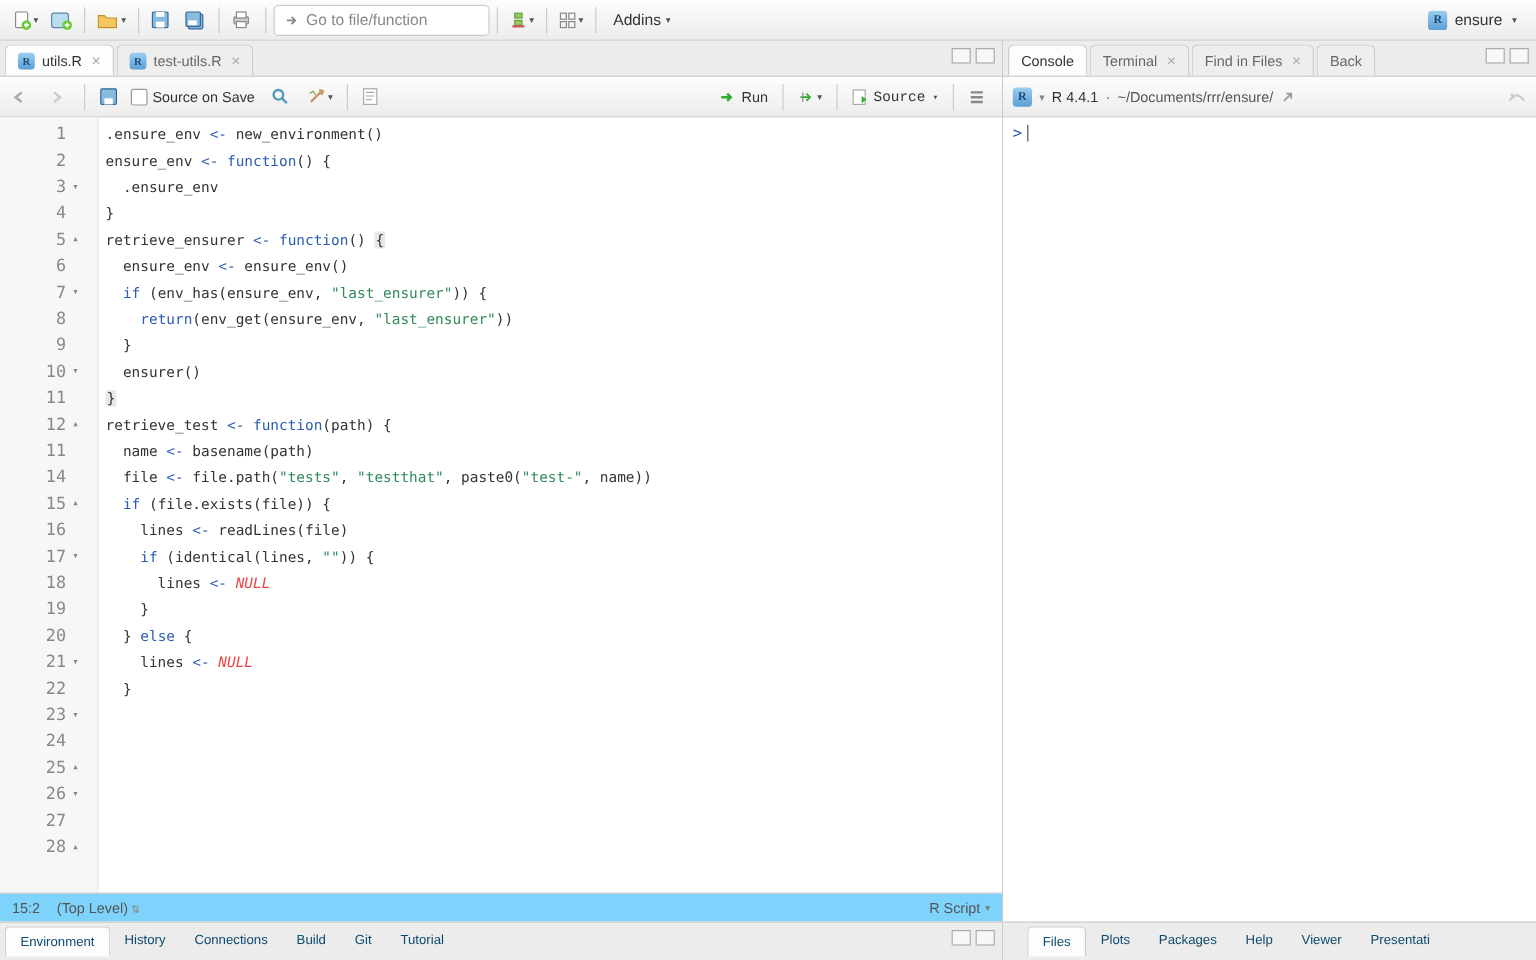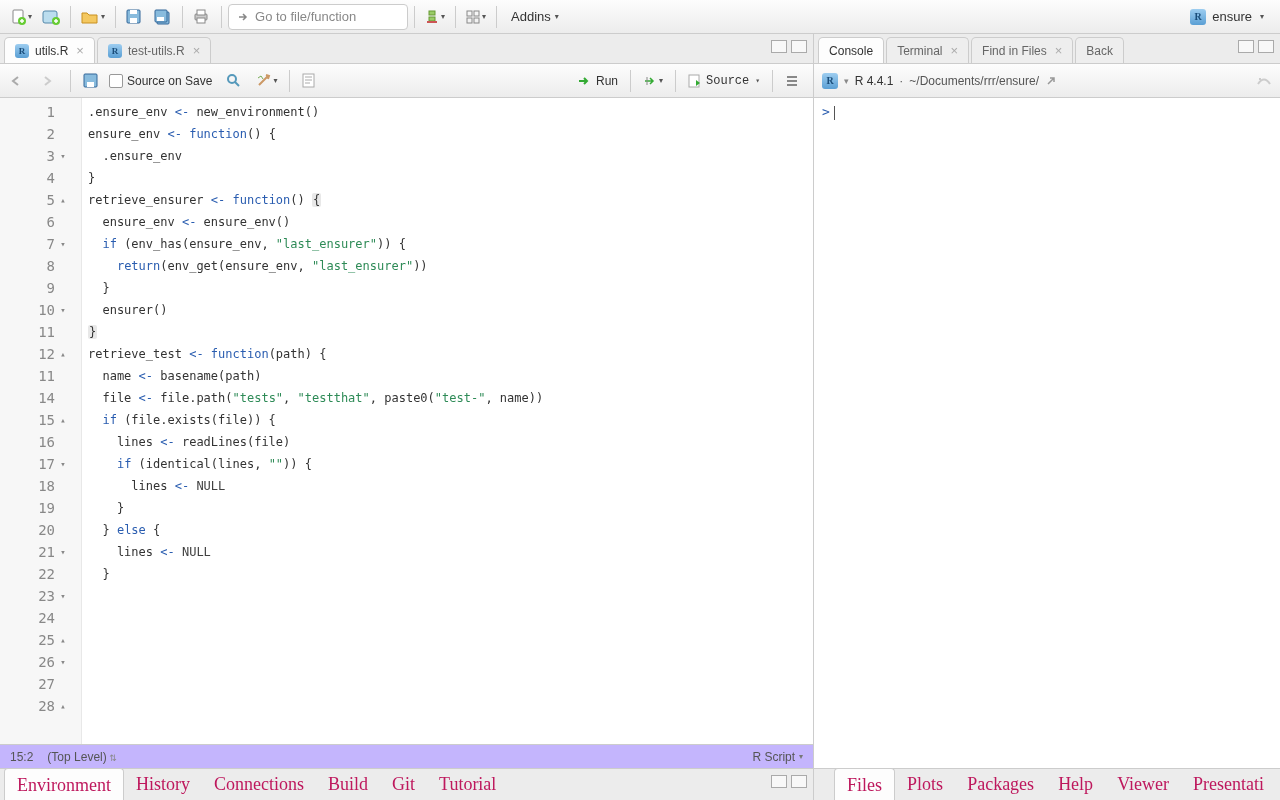--- a/index.html
+++ b/index.html
@@ -26,26 +26,26 @@
 .subtoolbar { height: 34px; background: linear-gradient(#fdfdfd,#ececec); border-bottom: 1px solid #ccc; display: flex; align-items: center; padding: 0 6px; gap: 4px; font-size: 12px; }
 .checkbox { width: 14px; height: 14px; border: 1px solid #999; background: #fff; display: inline-block; border-radius: 2px; }
 .editor-wrap { flex: 1; display: flex; background: #fff; overflow: hidden; min-height: 0; }
 .gutter { width: 82px; background: #f7f7f7; border-right: 1px solid #e8e8e8; text-align: right; padding: 3px 4px 3px 0; color: #888; font-family: Menlo, Consolas, monospace; font-size: 14px; line-height: 22px; user-select: none; }
 .gutter .gl { display: flex; justify-content: flex-end; align-items: center; height: 22px; padding-right: 10px; gap:4px;}
 .fold { font-size: 9px; color: #888; width:8px; text-align:center;}
 .code { flex: 1; padding: 3px 0 3px 6px; font-family: Menlo, Consolas, monospace; font-size: 12px; line-height: 22px; white-space: pre; overflow: auto; color: #333;}
 .kw { color: #2a5db0; }
 .hl-brace { background: #e8e8e8; border-radius:2px; padding:0 1px;}
 .str { color: #2e8b57; }
-.const { color: #404040; }
-.status { height: 24px; background: #c4b5fd; border-top: 1px solid #ccc; display: flex; align-items: center; padding: 0 10px; font-size: 12px; color: #555; }
+.const { color: #ef4444; font-style: italic; }
+.status { height: 24px; background: #7dd3fc; border-top: 1px solid #ccc; display: flex; align-items: center; padding: 0 10px; font-size: 12px; color: #555; }
 .status .right { margin-left: auto; display:flex; align-items:center; gap:4px;}
 .status .right::after { content:"▾"; font-size:8px; color:#777;}
 .bottom-tabs { height: 32px; background: #ececec; border-top: 1px solid #ccc; display: flex; align-items: center; padding: 0 4px; position:relative;}
-.btab { padding: 6px 12px; font-size: 18px; cursor: pointer; color:#be185d;font-family:Liberation Serif, serif;}
+.btab { padding: 6px 12px; font-size: 11px; cursor: pointer; color:#0c4a6e;}
 .btab.active { background: #fdfdfd; border: 1px solid #ccc; border-bottom: none; border-radius: 4px 4px 0 0; font-weight:500;}
 .console-sub { height: 34px; background: linear-gradient(#fdfdfd,#ececec); border-bottom: 1px solid #ccc; display: flex; align-items: center; padding: 0 8px; gap: 6px; font-size: 12px; color:#555;}
 .console-body { flex: 1; background: #fff; padding: 6px 8px; font-family: Menlo, Consolas, monospace; font-size: 13px; color: #2a5db0; }
 .console-body .prompt { color:#2a5db0; }
 .console-body .cursor { border-left: 1px solid #555; margin-left: 4px; display:inline-block; height:14px; vertical-align:middle;}
 .ricon { width:16px; height:16px; background: linear-gradient(#9dcdf0,#5a9fd4); border-radius:3px; display:inline-flex; align-items:center; justify-content:center; color:#1a4d7a; font-weight:bold; font-size:10px; font-family: serif;}
 svg { display: block; }
 .scope::after{content:" ⇅"; font-size:9px; color:#888;}
 </style>
 </head>

